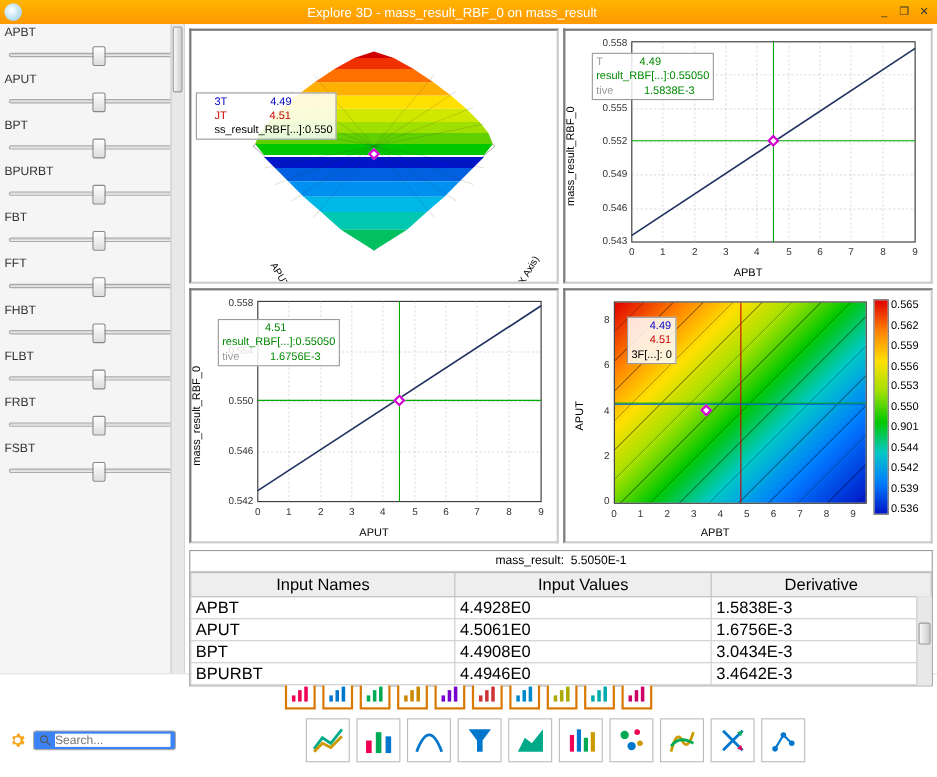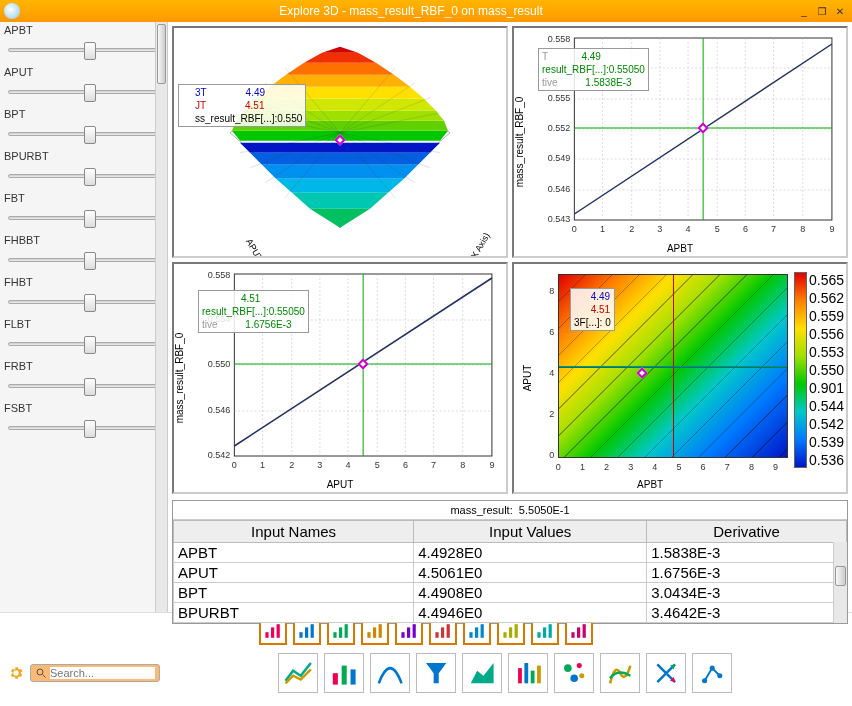--- a/index.html
+++ b/index.html
@@ -46,29 +46,29 @@
   .table-scroll .sb-thumb { position:absolute; left:1px; right:1px; top:24px; height:20px; background:linear-gradient(to right,#f8f8f8,#ccc); border:1px solid #999; border-radius:2px;}
   
   .toolbar-area { height: 94px; background: #fff; border-top: 1px solid #ddd; }
   .toolbar-row { display: flex; justify-content: center; gap: 6px; padding: 4px; }
   .tool-btn { width: 28px; height: 28px; border: 2px solid #d97700; background: #fff; display: flex; align-items: center; justify-content: center; cursor: pointer; }
   .tool-btn-lg { width: 40px; height: 40px; border: 1px solid #bbb; background: #fff; display: flex; align-items: center; justify-content: center; cursor: pointer; }
   .tool-btn svg, .tool-btn-lg svg { width: 80%; height: 80%; }
   
   .bottom-bar { display:flex; align-items:center; gap:6px; padding:4px 8px; }
   .gear-icon { width:16px; height:16px; color:#f5a623;}
-  .search-box { display:flex; align-items:center; border:1px solid #aaa; border-radius:3px; padding:2px 4px; background:#fdba74; width: 130px;}
+  .search-box { display:flex; align-items:center; border:1px solid #aaa; border-radius:3px; padding:2px 4px; background:#3b82f6; width: 130px;}
   .search-box input { border:none; outline:none; font-size:11px; flex:1; width: 90px;}
   .mag-icon { width:12px; height:12px; margin-right:3px;}
   
   
   .surface3d { position:absolute; left:50%; top:50%; transform:translate(-50%,-52%);}
   .colorbar { position:absolute; right:2px; top:8px; bottom:24px; width:50px; display:flex; }
   .colorbar .grad { width:14px; height:100%; background: linear-gradient(to top, #0016c8, #007bff, #00c8c8, #00c800, #a0e000, #ffe000, #ff8000, #e00000); border:1px solid #666;}
-  .colorbar .labels { display:flex; flex-direction:column; justify-content:space-between; font-size:14px; padding-left:2px; height:100%;}
+  .colorbar .labels { display:flex; flex-direction:column; justify-content:space-between; font-size:10px; padding-left:2px; height:100%;}
   .contour-bg {position:absolute; left:44px; top:10px; right:58px; bottom:34px; background: linear-gradient(135deg, #e00000 0%, #ff8000 15%, #ffe000 28%, #a0e000 40%, #00c800 52%, #00c8c8 65%, #007bff 80%, #0016c8 100%); border:1px solid #333;}
   .contour-lines {position:absolute; inset:0; background: repeating-linear-gradient(135deg, transparent 0 18px, rgba(0,0,0,0.3) 18px 19px);}
   .cross-h {position:absolute; left:0; right:0; height:1px; background:#00aa00;}
   .cross-v {position:absolute; top:0; bottom:0; width:1px; background:#00aa00;}
   .marker {position:absolute; width:8px; height:8px; border:2px solid #d000d0; background:#fff; transform:translate(-50%,-50%) rotate(45deg);}
 </style>
 </head>
 <body>
 
 <div class="titlebar">
@@ -114,21 +114,21 @@
           </div>
         </div>
         <div class="slider-item">
           <div class="slider-label">FBT</div>
           <div class="slider-track">
             <div class="slider-rail"></div>
             <div class="slider-thumb" style="left:50%"></div>
           </div>
         </div>
         <div class="slider-item">
-          <div class="slider-label">FHBBT</div>
+          <div class="slider-label">FFT</div>
           <div class="slider-track">
             <div class="slider-rail"></div>
             <div class="slider-thumb" style="left:50%"></div>
           </div>
         </div>
         <div class="slider-item">
           <div class="slider-label">FHBT</div>
           <div class="slider-track">
             <div class="slider-rail"></div>
             <div class="slider-thumb" style="left:50%"></div>

